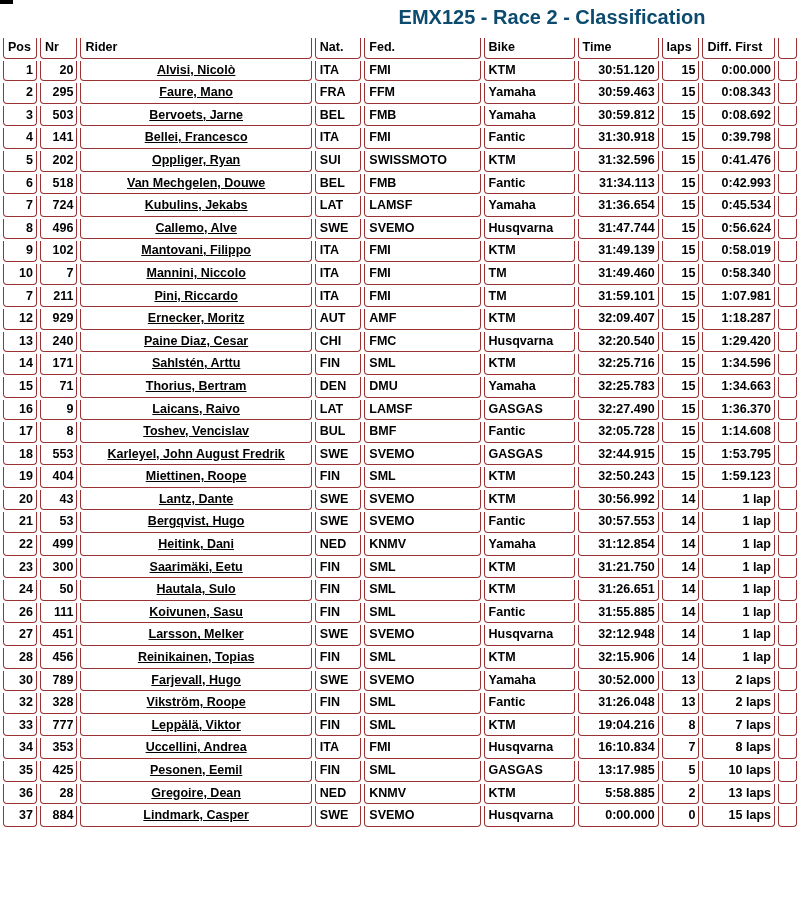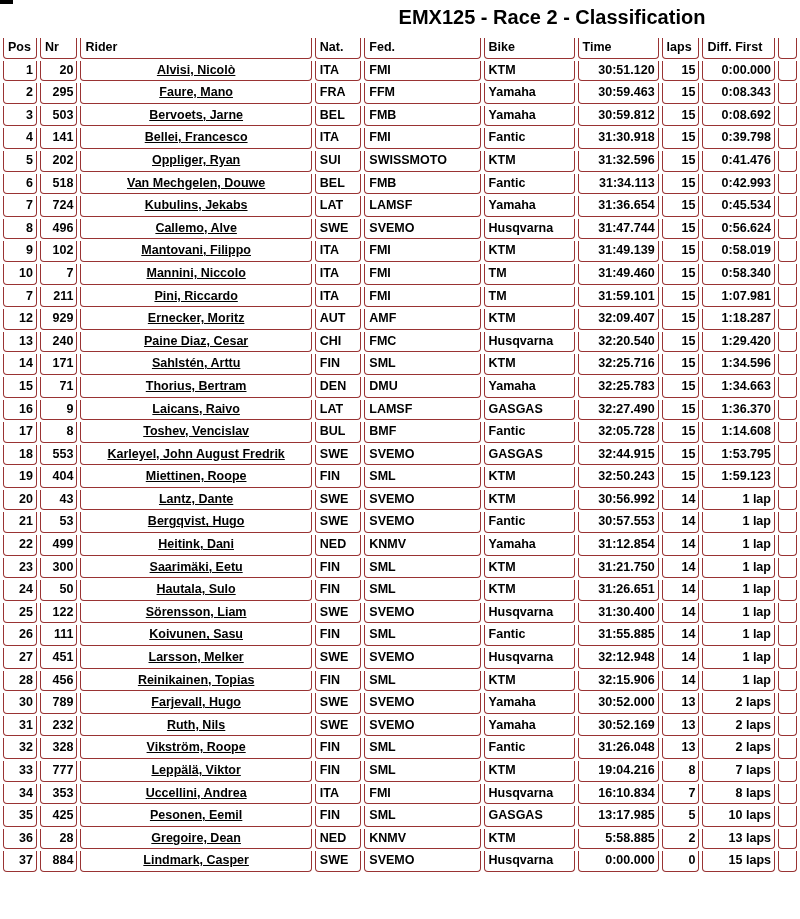--- a/index.html
+++ b/index.html
@@ -18,21 +18,21 @@
     background: #000;
   }
   .title {
     position: absolute;
     top: 6px; left: 552px;
     transform: translateX(-50%);
     margin: 0;
     font-size: 20px;
     font-weight: bold;
     white-space: nowrap;
-    color: #000000;
+    color: #0c4a6e;
   }
   table.classification {
     position: absolute;
     top: 36px; left: 0;
     border-collapse: separate;
     border-spacing: 3px 2px;
     table-layout: fixed;
   }
   th, td {
     height: 19.6px;
@@ -370,32 +370,20 @@
     <td class="rider">Hautala, Sulo</td>
     <td class="txt">FIN</td>
     <td class="txt">SML</td>
     <td class="txt">KTM</td>
     <td class="num">31:26.651</td>
     <td class="num">14</td>
     <td class="num">1 lap</td>
     <td class="sliver"></td>
   </tr>
       <tr>
-    <td class="num">25</td>
-    <td class="num">122</td>
-    <td class="rider">Sörensson, Liam</td>
-    <td class="txt">SWE</td>
-    <td class="txt">SVEMO</td>
-    <td class="txt">Husqvarna</td>
-    <td class="num">31:30.400</td>
-    <td class="num">14</td>
-    <td class="num">1 lap</td>
-    <td class="sliver"></td>
-  </tr>
-      <tr>
     <td class="num">26</td>
     <td class="num">111</td>
     <td class="rider">Koivunen, Sasu</td>
     <td class="txt">FIN</td>
     <td class="txt">SML</td>
     <td class="txt">Fantic</td>
     <td class="num">31:55.885</td>
     <td class="num">14</td>
     <td class="num">1 lap</td>
     <td class="sliver"></td>
@@ -425,32 +413,20 @@
     <td class="sliver"></td>
   </tr>
       <tr>
     <td class="num">30</td>
     <td class="num">789</td>
     <td class="rider">Farjevall, Hugo</td>
     <td class="txt">SWE</td>
     <td class="txt">SVEMO</td>
     <td class="txt">Yamaha</td>
     <td class="num">30:52.000</td>
-    <td class="num">13</td>
-    <td class="num">2 laps</td>
-    <td class="sliver"></td>
-  </tr>
-      <tr>
-    <td class="num">31</td>
-    <td class="num">232</td>
-    <td class="rider">Ruth, Nils</td>
-    <td class="txt">SWE</td>
-    <td class="txt">SVEMO</td>
-    <td class="txt">Yamaha</td>
-    <td class="num">30:52.169</td>
     <td class="num">13</td>
     <td class="num">2 laps</td>
     <td class="sliver"></td>
   </tr>
       <tr>
     <td class="num">32</td>
     <td class="num">328</td>
     <td class="rider">Vikström, Roope</td>
     <td class="txt">FIN</td>
     <td class="txt">SML</td>

